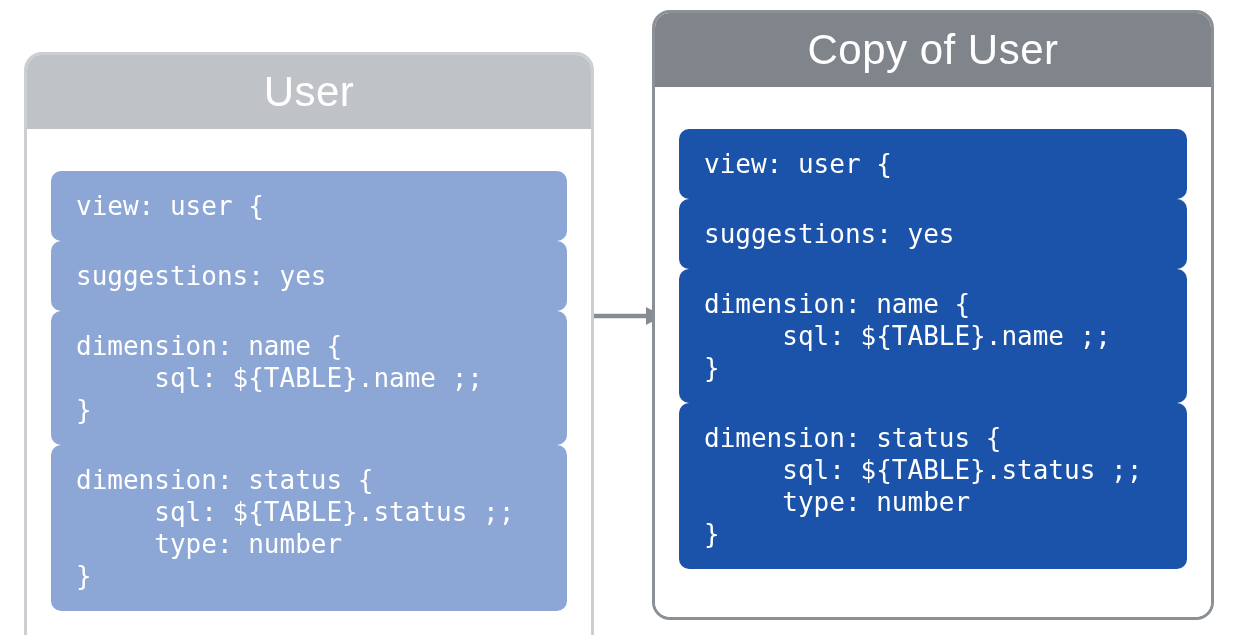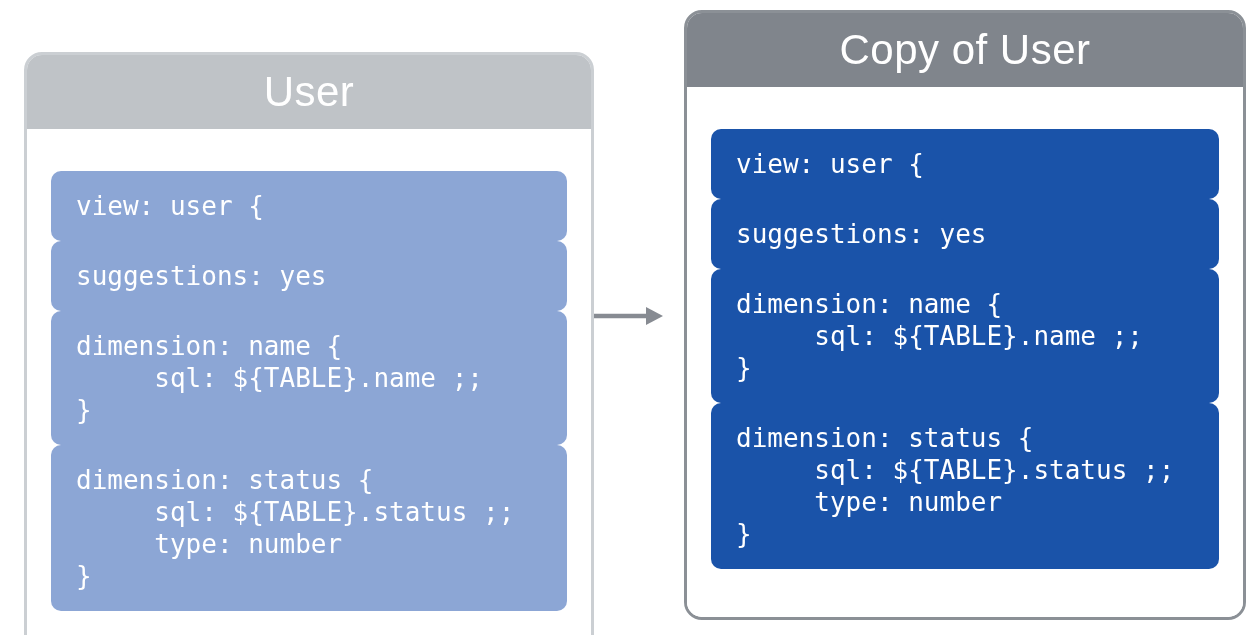--- a/index.html
+++ b/index.html
@@ -30,21 +30,21 @@
     overflow:hidden;
     display:flex;
     flex-direction:column;
   }
   .panel.left{
     left:24px;width:570px;
     border:3px solid var(--left-panel-border);
     margin-top:42px;
   }
   .panel.right{
-    left:684px;width:562px;
+    left:652px;width:562px;
     border:3px solid var(--right-panel-border);
   }
   .panel-header{
     flex:0 0 74px;
     display:flex;align-items:center;justify-content:center;
   }
   .panel.left .panel-header{background:var(--left-header-bg);}
   .panel.right .panel-header{background:var(--right-header-bg);}
   .panel-title{
     color:var(--text-on-dark);

